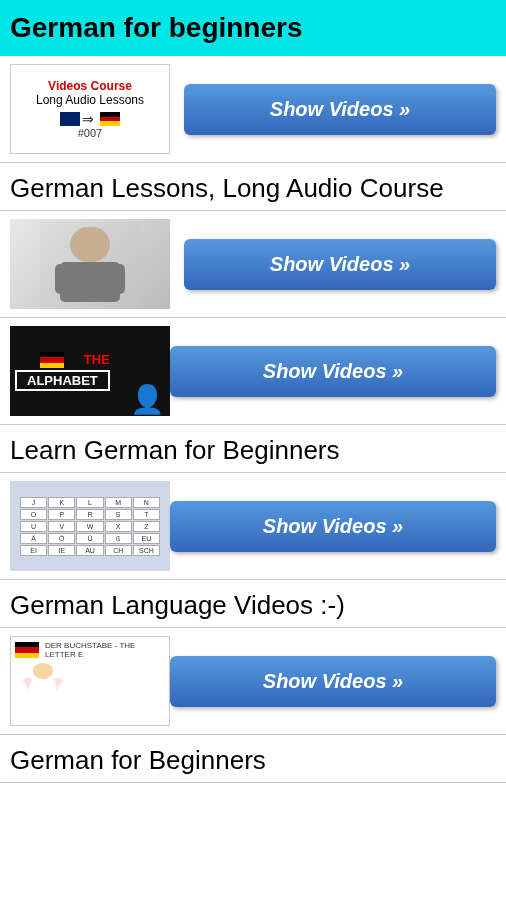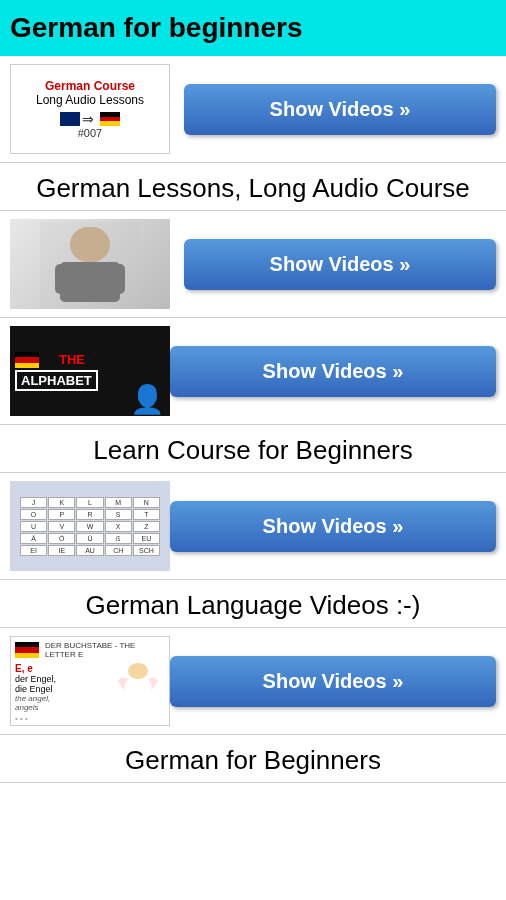--- a/index.html
+++ b/index.html
@@ -88,36 +88,36 @@
 
     .thumbnail-first .num {
       font-size: 11px;
       color: #333;
     }
 
     .show-videos-btn {
       background: linear-gradient(to bottom, #5599dd, #3366bb);
       color: white;
       font-size: 20px;
+      font-style: italic;
       font-weight: bold;
       border: none;
       border-radius: 6px;
       padding: 14px 20px;
       cursor: pointer;
       flex: 1;
       box-shadow: 2px 2px 4px rgba(0,0,0,0.3);
     }
 
     .section-title {
       font-size: 26px;
       font-weight: normal;
       color: #000;
       padding: 10px 10px 6px 10px;
       border-bottom: 1px solid #ccc;
-      text-align: center;
     }
 
     
     .flag-uk {
       display: inline-block;
       width: 20px;
       height: 14px;
       background: #012169;
       position: relative;
       font-size: 0;
@@ -221,21 +221,21 @@
 </head>
 <body>
 
 <div class="header">
   <h1>German for beginners</h1>
 </div>
 
 <div class="section">
   <div class="section-row">
     <div class="thumbnail-first">
-      <span class="course-title">German Course</span>
+      <span class="course-title">Videos Course</span>
       <span class="course-sub">Long Audio Lessons</span>
       <div class="flags">
         <span class="flag-uk">🇬🇧</span>
         <span class="arrow-icon">⇒</span>
         <span class="flag-de"></span>
       </div>
       <span class="num">#007</span>
     </div>
     <button class="show-videos-btn">Show Videos »</button>
   </div>
@@ -254,31 +254,31 @@
       </svg>
     </div>
     <button class="show-videos-btn">Show Videos »</button>
   </div>
 </div>
 
 <div class="section">
   <div class="section-row">
     <div class="alphabet-bg">
       <div style="display:flex;flex-direction:column;gap:2px;">
-        <div style="display:flex;align-items:center;gap:20px;">
+        <div style="display:flex;align-items:center;gap:20px;justify-content:flex-end;">
           <span style="background:linear-gradient(to bottom,#000 33%,#cc0000 33%,#cc0000 66%,#ffcc00 66%);width:24px;height:16px;display:inline-block;"></span>
           <span style="color:red;font-weight:bold;font-size:13px;">THE</span>
         </div>
-        <div style="color:white;font-weight:bold;font-size:13px;border:2px solid white;padding:1px 4px;">ALPHABET</div>
+        <div style="color:white;font-weight:bold;font-size:13px;border:2px solid white;padding:1px 10px;">ALPHABET</div>
       </div>
       <div class="alphabet-person">👤</div>
     </div>
     <button class="show-videos-btn">Show Videos »</button>
   </div>
-  <div class="section-title">Learn Course for Beginners</div>
+  <div class="section-title">Learn German for Beginners</div>
 </div>
 
 <div class="section">
   <div class="section-row">
     <div class="keyboard-bg">
       <div class="grid-keyboard">
         <div class="key">J</div>
         <div class="key">K</div>
         <div class="key">L</div>
         <div class="key">M</div>
@@ -311,28 +311,20 @@
 </div>
 
 <div class="section">
   <div class="section-row">
     <div class="lesson-bg">
       <div class="lesson-flag-row">
         <span style="background:linear-gradient(to bottom,#000 33%,#cc0000 33%,#cc0000 66%,#ffcc00 66%);width:24px;height:16px;display:inline-block;flex-shrink:0;"></span>
         <span style="font-size:8px;color:#333;margin-left:3px;">DER BUCHSTABE - THE LETTER E</span>
       </div>
       <div style="display:flex;margin-top:4px;">
-        <div style="flex:1;">
-          <div style="font-size:10px;color:#cc0000;font-weight:bold;">E, e</div>
-          <div style="font-size:9px;color:#000;">der Engel,</div>
-          <div style="font-size:9px;color:#000;">die Engel</div>
-          <div style="font-size:8px;color:#555;font-style:italic;">the angel,</div>
-          <div style="font-size:8px;color:#555;font-style:italic;">angels</div>
-          <div style="font-size:8px;color:#aaa;margin-top:2px;">• • •</div>
-        </div>
         <div style="width:55px;display:flex;align-items:flex-end;justify-content:center;">
           <svg width="50" height="60" viewBox="0 0 50 60">
             <ellipse cx="25" cy="8" rx="10" ry="8" fill="#f5d5a0"></ellipse>
             <path d="M15 16 Q10 20 12 30 Q16 35 25 36 Q34 35 38 30 Q40 20 35 16 Z" fill="#fff"></path>
             <path d="M5 18 Q8 12 15 16 Q10 22 12 28 Z" fill="#ffe0e0"></path>
             <path d="M45 18 Q42 12 35 16 Q40 22 38 28 Z" fill="#ffe0e0"></path>
             <rect x="20" y="36" width="10" height="20" rx="4" fill="#fff"></rect>
           </svg>
         </div>
       </div>

